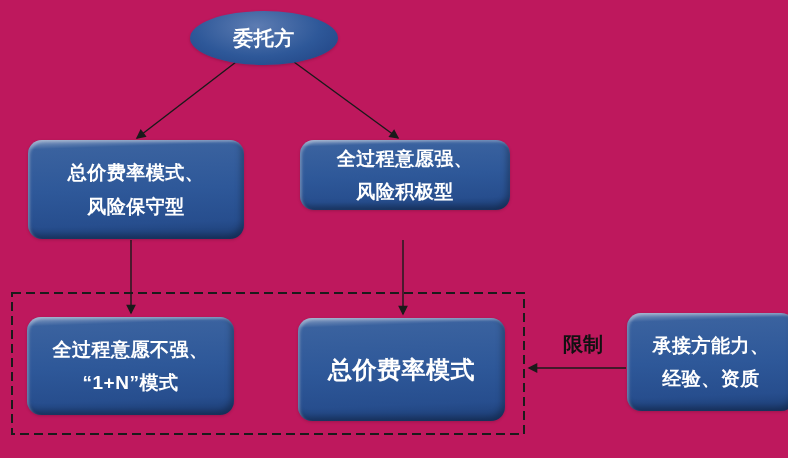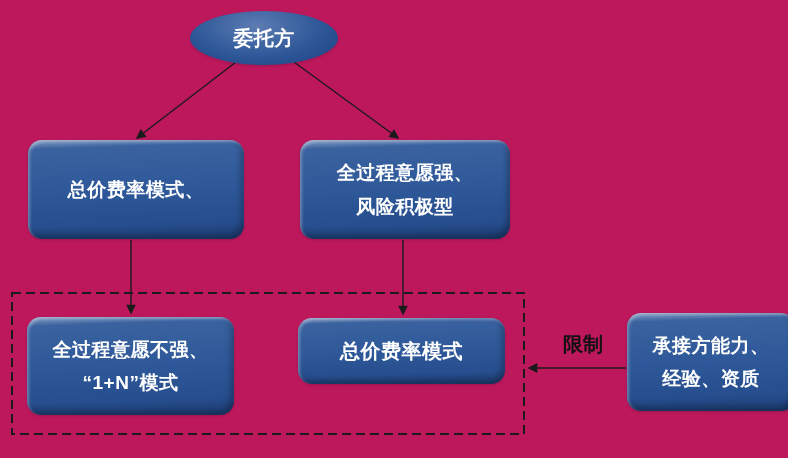--- a/index.html
+++ b/index.html
@@ -42,23 +42,23 @@
   }
   .ellipse-node {
     border-radius: 50%;
     background: radial-gradient(ellipse at 45% 28%,
       #5d7cb2 0%, #2e5899 55%, #1e4080 100%);
     box-shadow: 0 1px 3px rgba(0,0,0,0.20);
     font-size: 20px;
   }
   .node-client   { left: 190px; top: 11px;  width: 148px; height: 54px; }
   .node-conservative { left: 28px;  top: 140px; width: 216px; height: 99px; }
-  .node-aggressive   { left: 300px; top: 140px; width: 210px; height: 99px; align-items: center; }
+  .node-aggressive   { left: 300px; top: 140px; width: 210px; height: 70px; align-items: center; }
   .node-itemized     { left: 27px;  top: 317px; width: 207px; height: 98px; }
-  .node-lumpsum      { left: 298px; top: 318px; width: 207px; height: 66px; font-size: 20px; }
+  .node-lumpsum      { left: 298px; top: 318px; width: 207px; height: 103px; font-size: 24px; }
   .node-contractor   { left: 627px; top: 313px; width: 168px; height: 98px; }
   .restriction-label {
     position: absolute;
     left: 548px; top: 331px;
     width: 70px;
     text-align: center;
     color: #111111;
     font-size: 20px;
     font-weight: bold;
   }
@@ -88,20 +88,21 @@
 
     <line x1="626" y1="368" x2="529" y2="368" stroke="#1a1a1a" stroke-width="1.4" marker-end="url(#arr)"></line>
   </svg>
 
   <div class="node ellipse-node node-client">
     <span class="node-line">委托方</span>
   </div>
 
   <div class="node rect-node node-conservative">
     <span class="node-line">总价费率模式、</span>
+    <span class="node-line">风险保守型</span>
   </div>
 
   <div class="node rect-node node-aggressive">
     <span class="node-line">全过程意愿强、</span>
     <span class="node-line">风险积极型</span>
   </div>
 
   <div class="node rect-node node-itemized">
     <span class="node-line">全过程意愿不强、</span>
     <span class="node-line">“1+N”模式</span>

